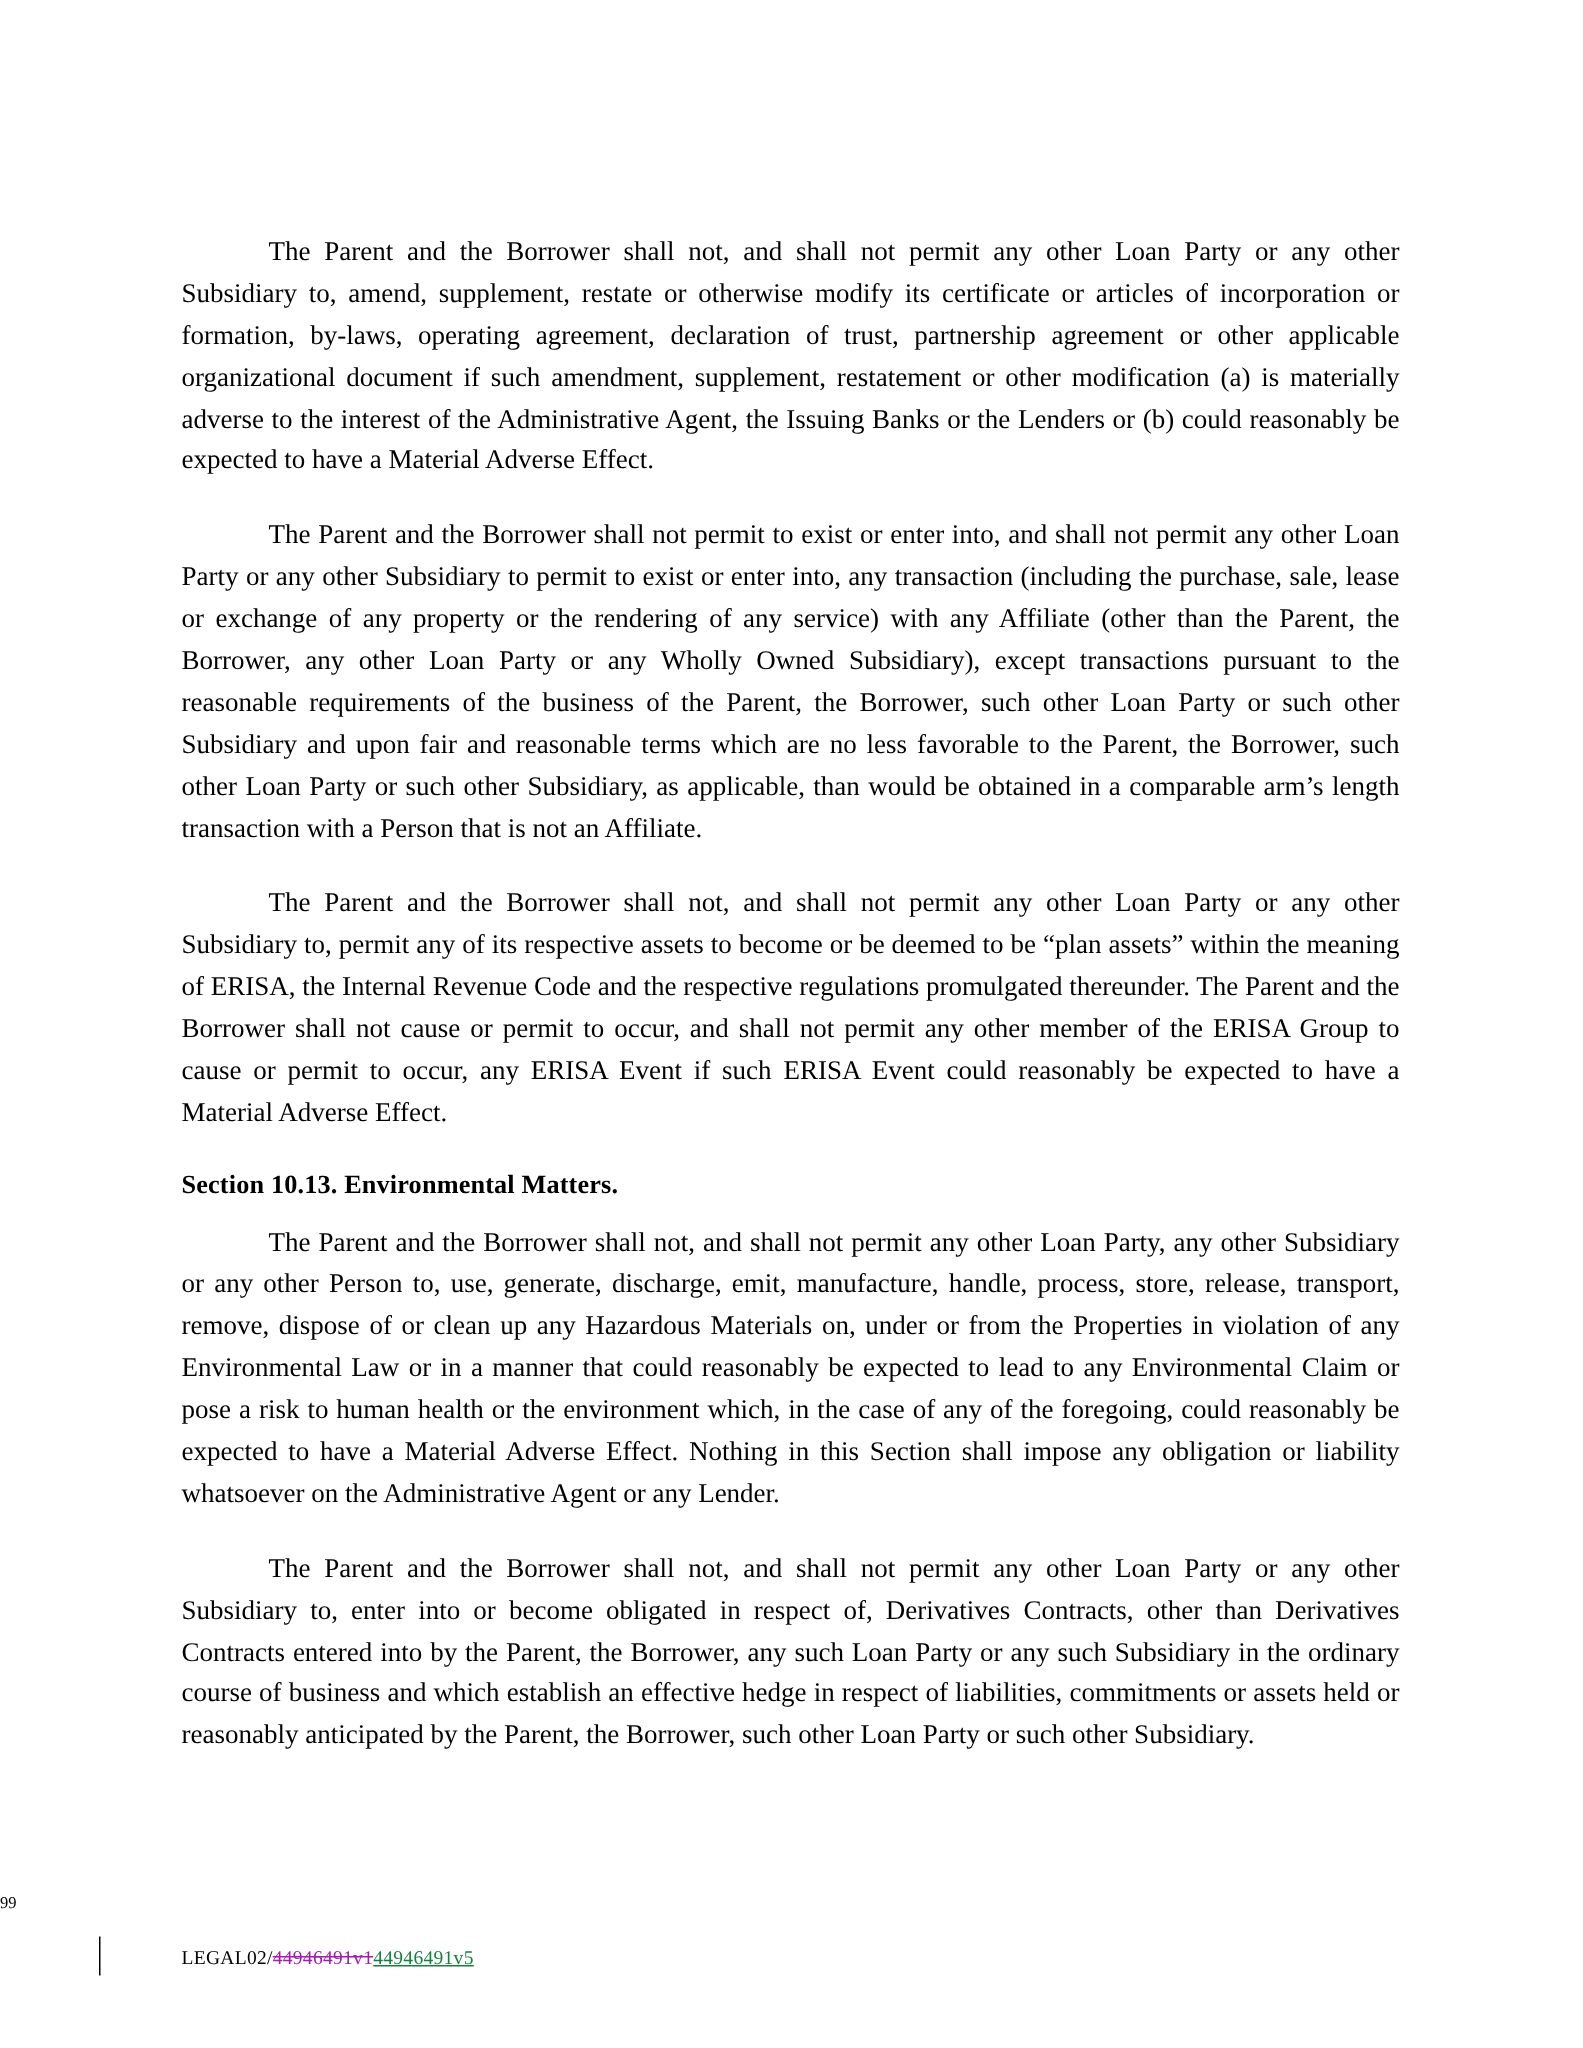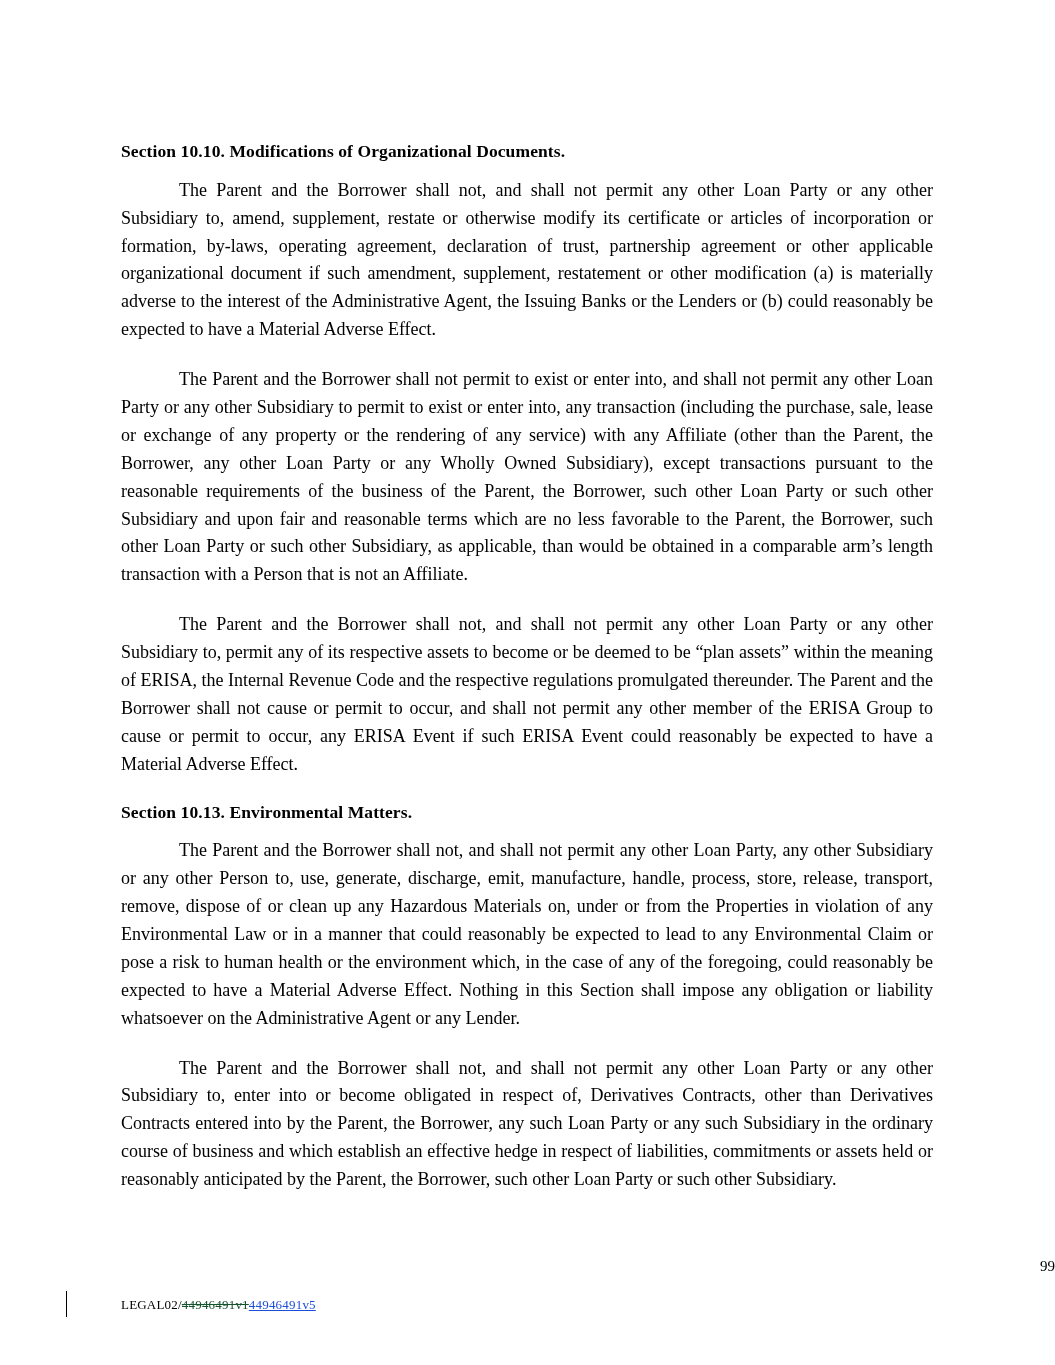--- a/index.html
+++ b/index.html
@@ -42,56 +42,55 @@
     hyphens: none;
   }
   .para.last {
     margin-bottom: 0;
   }
   .page-number {
     position: absolute;
     left: 0;
     right: 0;
     bottom: 90px;
-    text-align: right;
-    font-size: 15px;
+    text-align: left;
+    font-size: 11px;
   }
   .footer-line {
     position: absolute;
     left: 121px;
     bottom: 52px;
     font-size: 13px;
     letter-spacing: 0.2px;
     white-space: nowrap;
   }
   .change-bar {
     position: absolute;
     left: 66px;
     bottom: 48px;
     width: 1px;
     height: 26px;
     background: #000000;
   }
   .strike {
-    color: #14532d;
+    color: #a21caf;
     text-decoration: line-through;
   }
   .ins {
-    color: #1d4ed8;
+    color: #15803d;
     text-decoration: underline;
   }
 </style>
 </head>
 <body>
 
 <div class="page">
 
   <div class="content">
 
-    <h2 class="section-heading">Section 10.10.  Modifications of Organizational Documents.</h2>
     <p class="para">The Parent and the Borrower shall not, and shall not permit any other Loan Party or any other Subsidiary to, amend, supplement, restate or otherwise modify its certificate or articles of incorporation or formation, by-laws, operating agreement, declaration of trust, partnership agreement or other applicable organizational document if such amendment, supplement, restatement or other modification (a) is materially adverse to the interest of the Administrative Agent, the Issuing Banks or the Lenders or (b) could reasonably be expected to have a Material Adverse Effect.</p>
 
     <p class="para">The Parent and the Borrower shall not permit to exist or enter into, and shall not permit any other Loan Party or any other Subsidiary to permit to exist or enter into, any transaction (including the purchase, sale, lease or exchange of any property or the rendering of any service) with any Affiliate (other than the Parent, the Borrower, any other Loan Party or any Wholly Owned Subsidiary), except transactions pursuant to the reasonable requirements of the business of the Parent, the Borrower, such other Loan Party or such other Subsidiary and upon fair and reasonable terms which are no less favorable to the Parent, the Borrower, such other Loan Party or such other Subsidiary, as applicable, than would be obtained in a comparable arm’s length transaction with a Person that is not an Affiliate.</p>
 
     <p class="para">The Parent and the Borrower shall not, and shall not permit any other Loan Party or any other Subsidiary to, permit any of its respective assets to become or be deemed to be “plan assets” within the meaning of ERISA, the Internal Revenue Code and the respective regulations promulgated thereunder. The Parent and the Borrower shall not cause or permit to occur, and shall not permit any other member of the ERISA Group to cause or permit to occur, any ERISA Event if such ERISA Event could reasonably be expected to have a Material Adverse Effect.</p>
 
     <h2 class="section-heading">Section 10.13.  Environmental Matters.</h2>
     <p class="para">The Parent and the Borrower shall not, and shall not permit any other Loan Party, any other Subsidiary or any other Person to, use, generate, discharge, emit, manufacture, handle, process, store, release, transport, remove, dispose of or clean up any Hazardous Materials on, under or from the Properties in violation of any Environmental Law or in a manner that could reasonably be expected to lead to any Environmental Claim or pose a risk to human health or the environment which, in the case of any of the foregoing, could reasonably be expected to have a Material Adverse Effect.  Nothing in this Section shall impose any obligation or liability whatsoever on the Administrative Agent or any Lender.</p>
 
     <p class="para last">The Parent and the Borrower shall not, and shall not permit any other Loan Party or any other Subsidiary to, enter into or become obligated in respect of, Derivatives Contracts, other than Derivatives Contracts entered into by the Parent, the Borrower, any such Loan Party or any such Subsidiary in the ordinary course of business and which establish an effective hedge in respect of liabilities, commitments or assets held or reasonably anticipated by the Parent, the Borrower, such other Loan Party or such other Subsidiary.</p>

